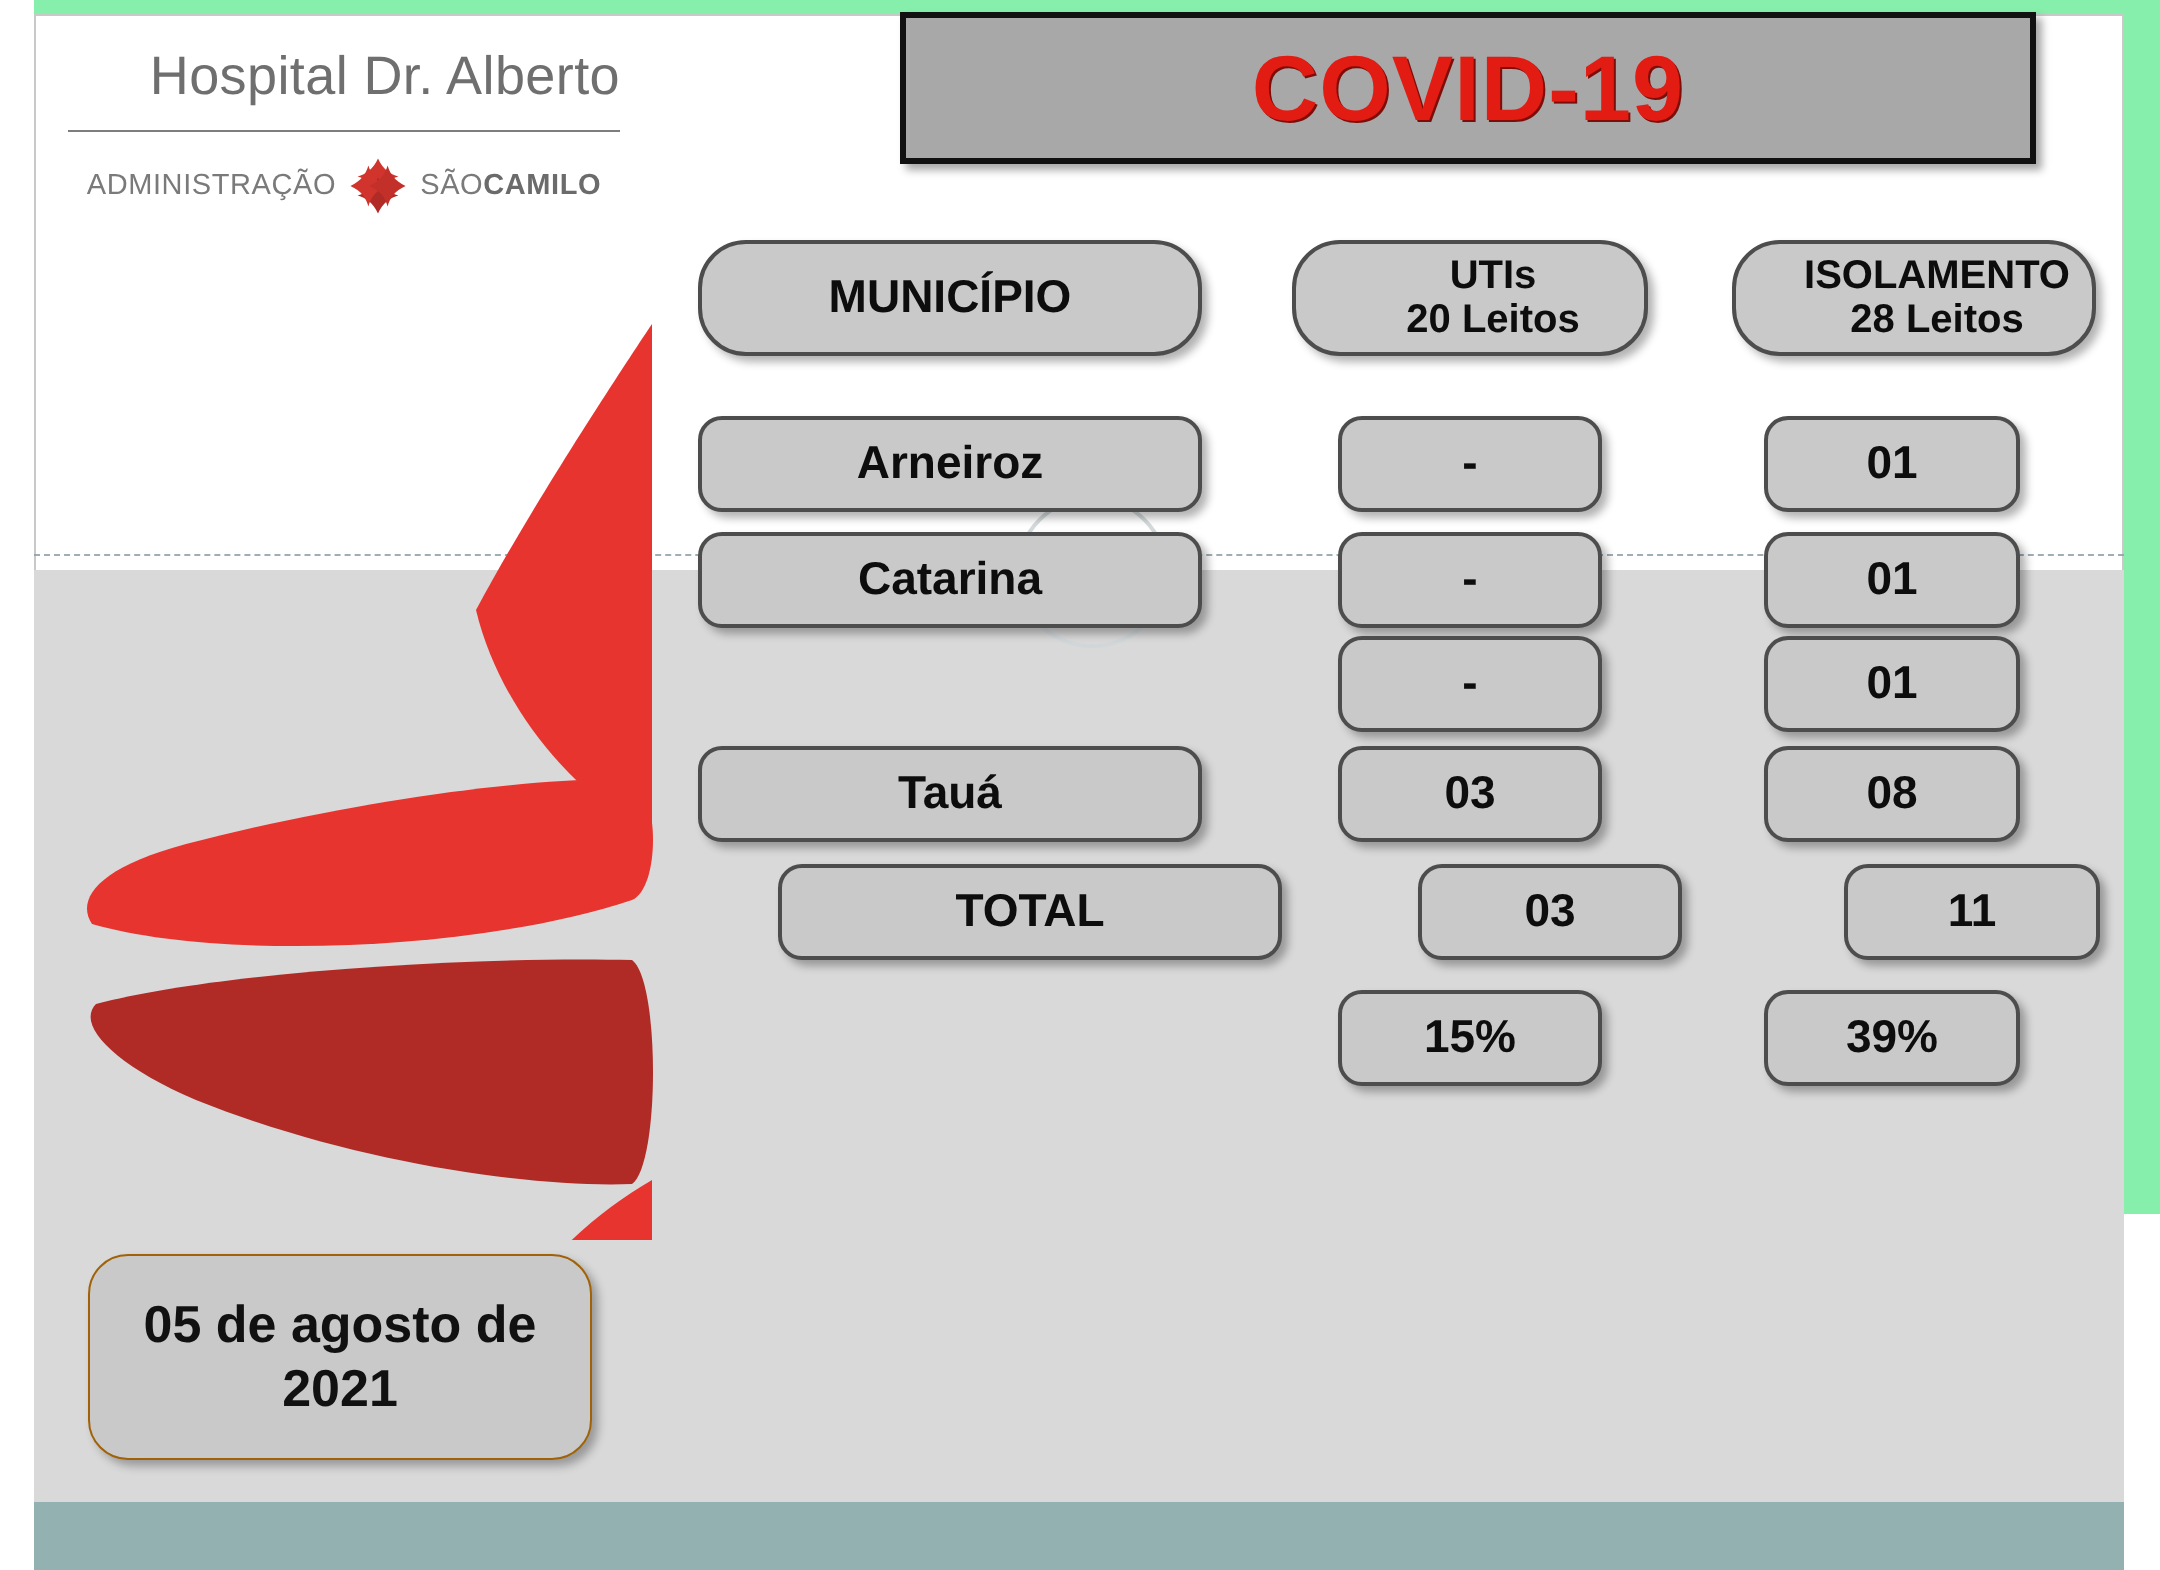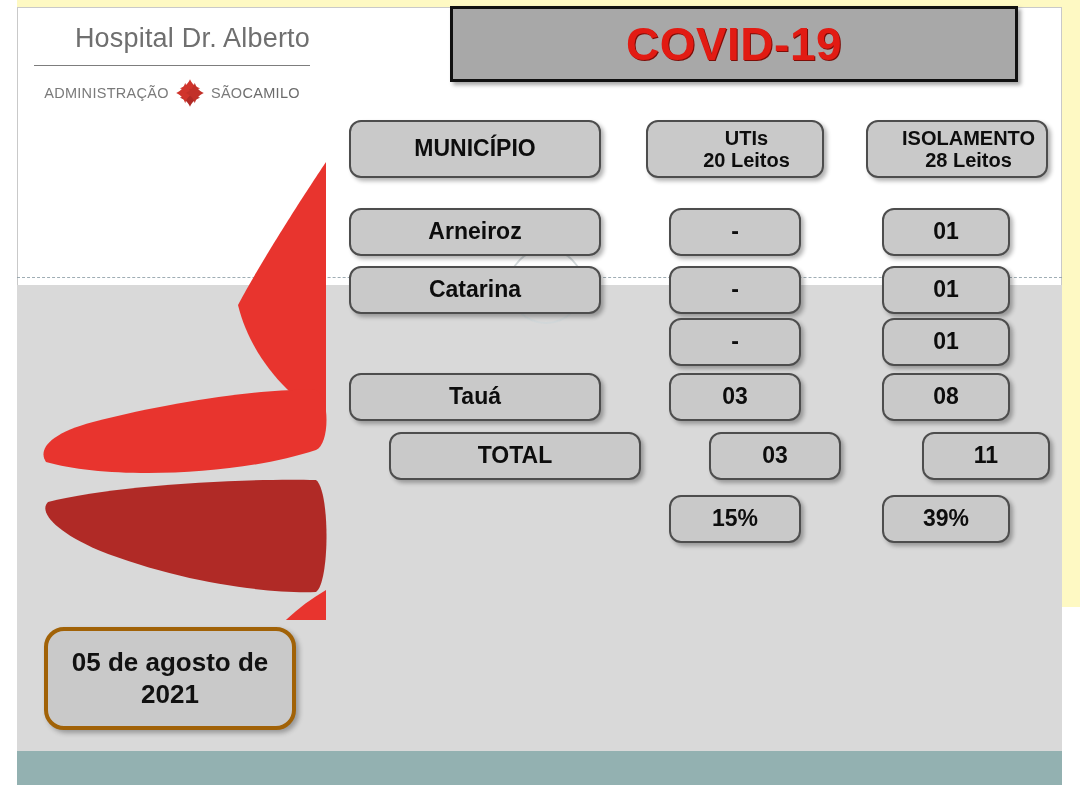--- a/index.html
+++ b/index.html
@@ -9,21 +9,21 @@
     height: 785px;
     overflow: hidden;
     background: #ffffff;
     font-family: "Liberation Sans", sans-serif;
   }
 
   #slide {
     position: relative;
     width: 1080px;
     height: 607px;
-    background: #fef9c3;
+    background: #86efac;
   }
 
   
   .panel-white {
     position: absolute;
     left: 17px; top: 7px;
     width: 1045px; height: 278px;
     background: #ffffff;
     border: 1px solid #c9c9c9;
     border-bottom: none;
@@ -88,21 +88,21 @@
     align-items: center;
     justify-content: center;
     gap: 6px;
   }
   .admin-word {
     font-size: 14.5px;
     color: #7a7a7a;
     letter-spacing: .3px;
     white-space: nowrap;
   }
-  .admin-word .bold { color: #6b6b6b; font-weight: 400; }
+  .admin-word .bold { color: #6b6b6b; font-weight: 700; }
   .cross-mark { width: 30px; height: 30px; flex: 0 0 30px; }
 
   
   .petals {
     position: absolute;
     left: 38px; top: 150px;
     width: 300px; height: 470px;
     pointer-events: none;
   }
 
@@ -142,40 +142,40 @@
     line-height: 1.12;
   }
   .pill.two-line { flex-direction: column; }
 
   .col-muni  { left: 349px; width: 252px; }
   .col-uti   { left: 669px; width: 132px; }
   .col-iso   { left: 882px; width: 128px; }
   .col-uti-h { left: 646px; width: 178px; }
   .col-iso-h { left: 866px; width: 182px; }
 
-  .r-head { top: 120px; height: 58px; }
+  .r-head { top: 120px; height: 58px; border-radius: 24px; }
   .r1 { top: 208px; height: 48px; }
   .r2 { top: 266px; height: 48px; }
   .r3 { top: 318px; height: 48px; }
   .r4 { top: 373px; height: 48px; }
   .r5 { top: 432px; height: 48px; margin-left: 40px; }
   .r6 { top: 495px; height: 48px; }
 
   .fs-head  { font-size: 23px; }
   .fs-head2 { font-size: 20px; padding-left: 23px; }
   .fs-cell  { font-size: 23px; }
   .fs-muni  { font-size: 23px; }
 
   
   .date-box {
     position: absolute;
     left: 44px; top: 627px;
     width: 252px; height: 103px;
     background: #c9c9c9;
-    border: 4px solid #a16207;
+    border: 1px solid #a16207;
     border-radius: 20px;
     display: flex;
     align-items: center;
     justify-content: center;
     text-align: center;
     font-size: 26px;
     font-weight: 700;
     color: #111111;
     line-height: 1.22;
     box-shadow: 3px 3px 5px rgba(0,0,0,.30);

